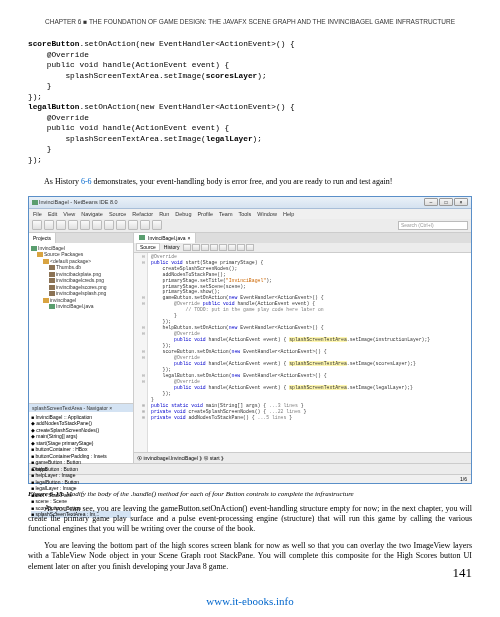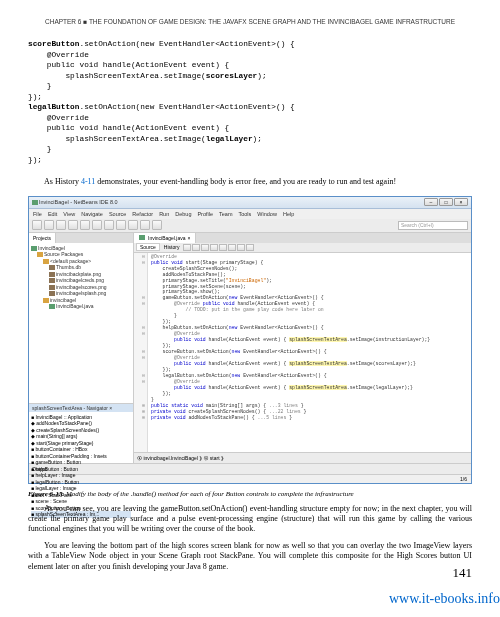--- a/index.html
+++ b/index.html
@@ -48,41 +48,41 @@
 .str{color:#cc6600}
 .cmt{color:#808080}
 .ann{color:#808080}
 .hl{background:#fff8b0}
 .btm{height:11px;background:#ececec;border-top:1px solid #ccc;font-size:5px;display:flex;align-items:center;padding:0 3px;gap:3px}
 .status{height:9px;background:#f0f0f0;border-top:1px solid #ccc;font-size:5px;display:flex;align-items:center;padding:0 4px}
 .status .r{margin-left:auto}
 .caption{font-size:7px;font-style:italic;margin-top:6px}
 .caption .fb{font-weight:bold}
 .pgnum{position:absolute;right:28px;bottom:36px;font-size:13px}
-.footer{position:absolute;bottom:10px;left:0;right:0;text-align:right;font-size:14px;color:#0066cc}
+.footer{position:absolute;bottom:10px;left:0;right:0;text-align:center;font-size:11px;color:#0066cc}
 </style>
 </head>
 <body>
 
 <div class="hdr">CHAPTER 6 ■ THE FOUNDATION OF GAME DESIGN: THE JAVAFX SCENE GRAPH AND THE INVINCIBAGEL GAME INFRASTRUCTURE</div>
 
 <div class="code"><span class="b">scoreButton</span><span>.setOnAction(new EventHandler&lt;ActionEvent&gt;() {</span>
 <span>    @Override</span>
 <span>    public void handle(ActionEvent event) {</span>
 <span>        splashScreenTextArea.setImage(</span><span class="b">scoresLayer</span><span>);</span>
 <span>    }</span>
 <span>});</span>
 <span class="b">legalButton</span><span>.setOnAction(new EventHandler&lt;ActionEvent&gt;() {</span>
 <span>    @Override</span>
 <span>    public void handle(ActionEvent event) {</span>
 <span>        splashScreenTextArea.setImage(</span><span class="b">legalLayer</span><span>);</span>
 <span>    }</span>
 <span>});</span></div>
 
-<p class="para"><span>As History </span><span class="figref">4-11</span><span> demonstrates, your event-handling body is error free, and you are ready to run and test again!</span></p>
+<p class="para"><span>As History </span><span class="figref">6-6</span><span> demonstrates, your event-handling body is error free, and you are ready to run and test again!</span></p>
 
 <div class="ide">
   <div class="titlebar">
     <span class="ic ic-j"></span>
     <span class="ti">InvinciBagel - NetBeans IDE 8.0</span>
     <div class="winbtns">
       <div class="wb">–</div>
       <div class="wb">□</div>
       <div class="wb">×</div>
     </div>

